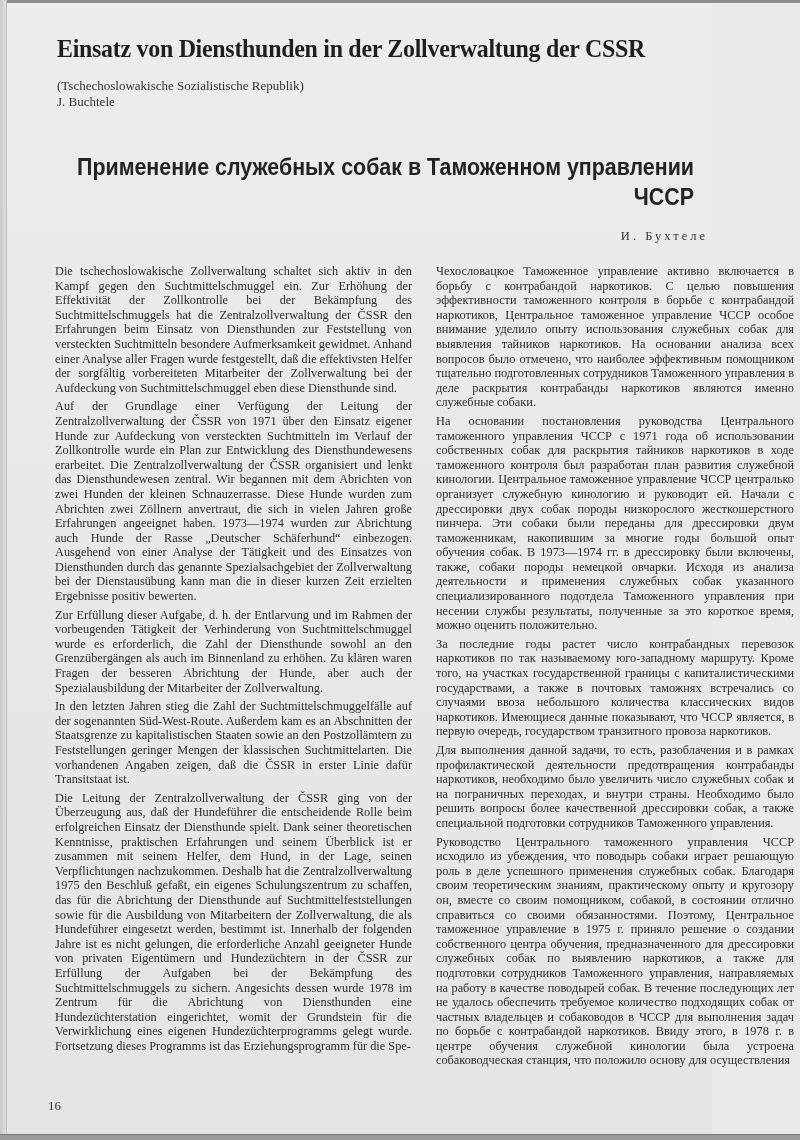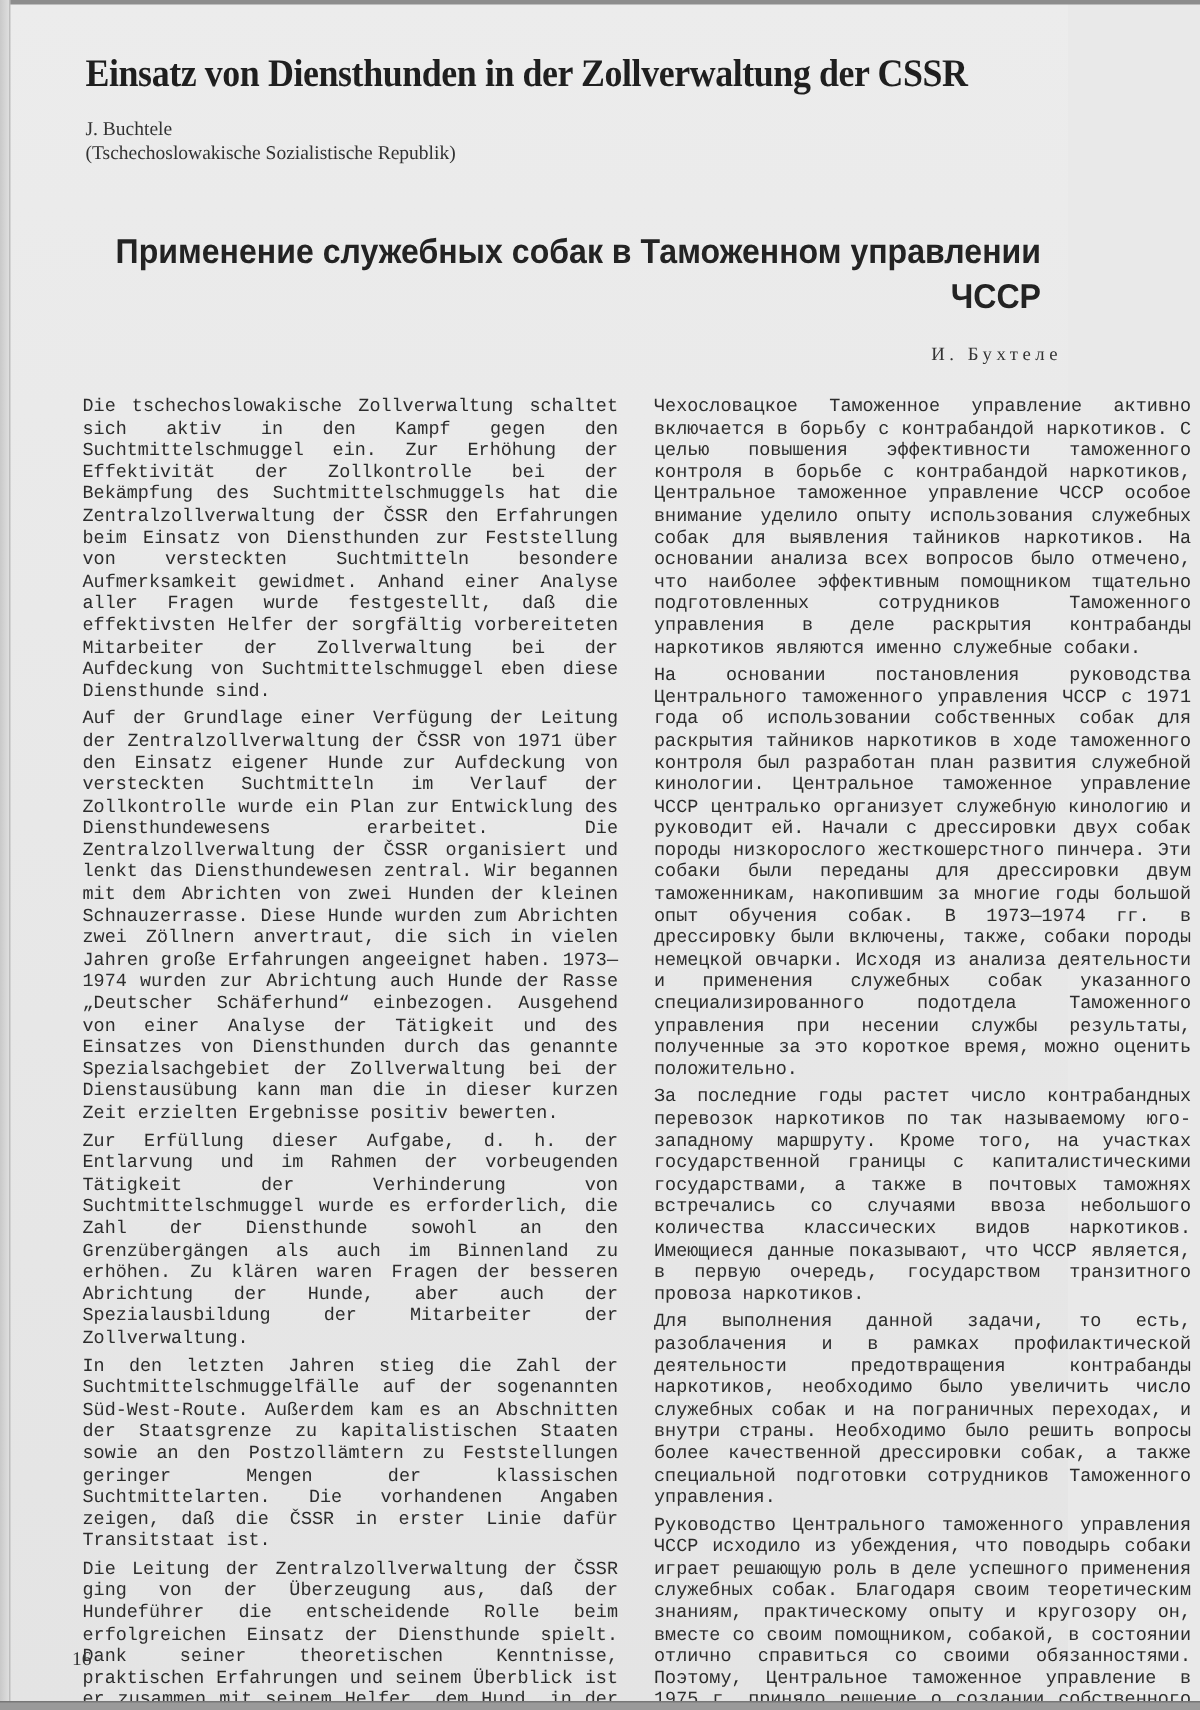--- a/index.html
+++ b/index.html
@@ -33,36 +33,36 @@
     font-weight: bold; font-size: 23px; line-height: 30px; color: #232323;
     transform: scaleX(0.93); transform-origin: right top;
   }
   .ru-author { position: absolute; right: 4px; top: 228px; text-align: right; font-size: 12.5px; line-height: 16px; color: #333; }
   .ru-author .name { letter-spacing: 3px; }
   .col {
     position: absolute; top: 264px;
     font-size: 12.3px; line-height: 14.6px; color: #2c2c2c;
     text-align: justify; hyphens: manual;
   }
-  .col p { margin: 0 0 4px 0; font-family: Liberation Mono, monospace; }
+  .col p { margin: 0 0 4px 0; }
   .col-de { left: 55px; width: 357px; }
   .col-ru { left: 436px; width: 358px; }
   .page-num { position: absolute; left: 48px; top: 1098px; font-size: 13px; color: #333; text-align: center; }
 </style>
 </head>
 <body>
 
 <div class="page">
   <div class="top-edge"></div>
   <div class="left-edge"></div>
 
   <div class="de-title">Einsatz von Diensthunden in der Zollverwaltung der CSSR</div>
   <div class="de-author">
+    <div>(Tschechoslowakische Sozialistische Republik)</div>
     <div>J. Buchtele</div>
-    <div>(Tschechoslowakische Sozialistische Republik)</div>
   </div>
 
   <div class="ru-title">
     <div>Применение служебных собак в Таможенном управлении</div>
     <div>ЧССР</div>
   </div>
   <div class="ru-author">
     <div class="name">И. Бухтеле</div>
   </div>
 

